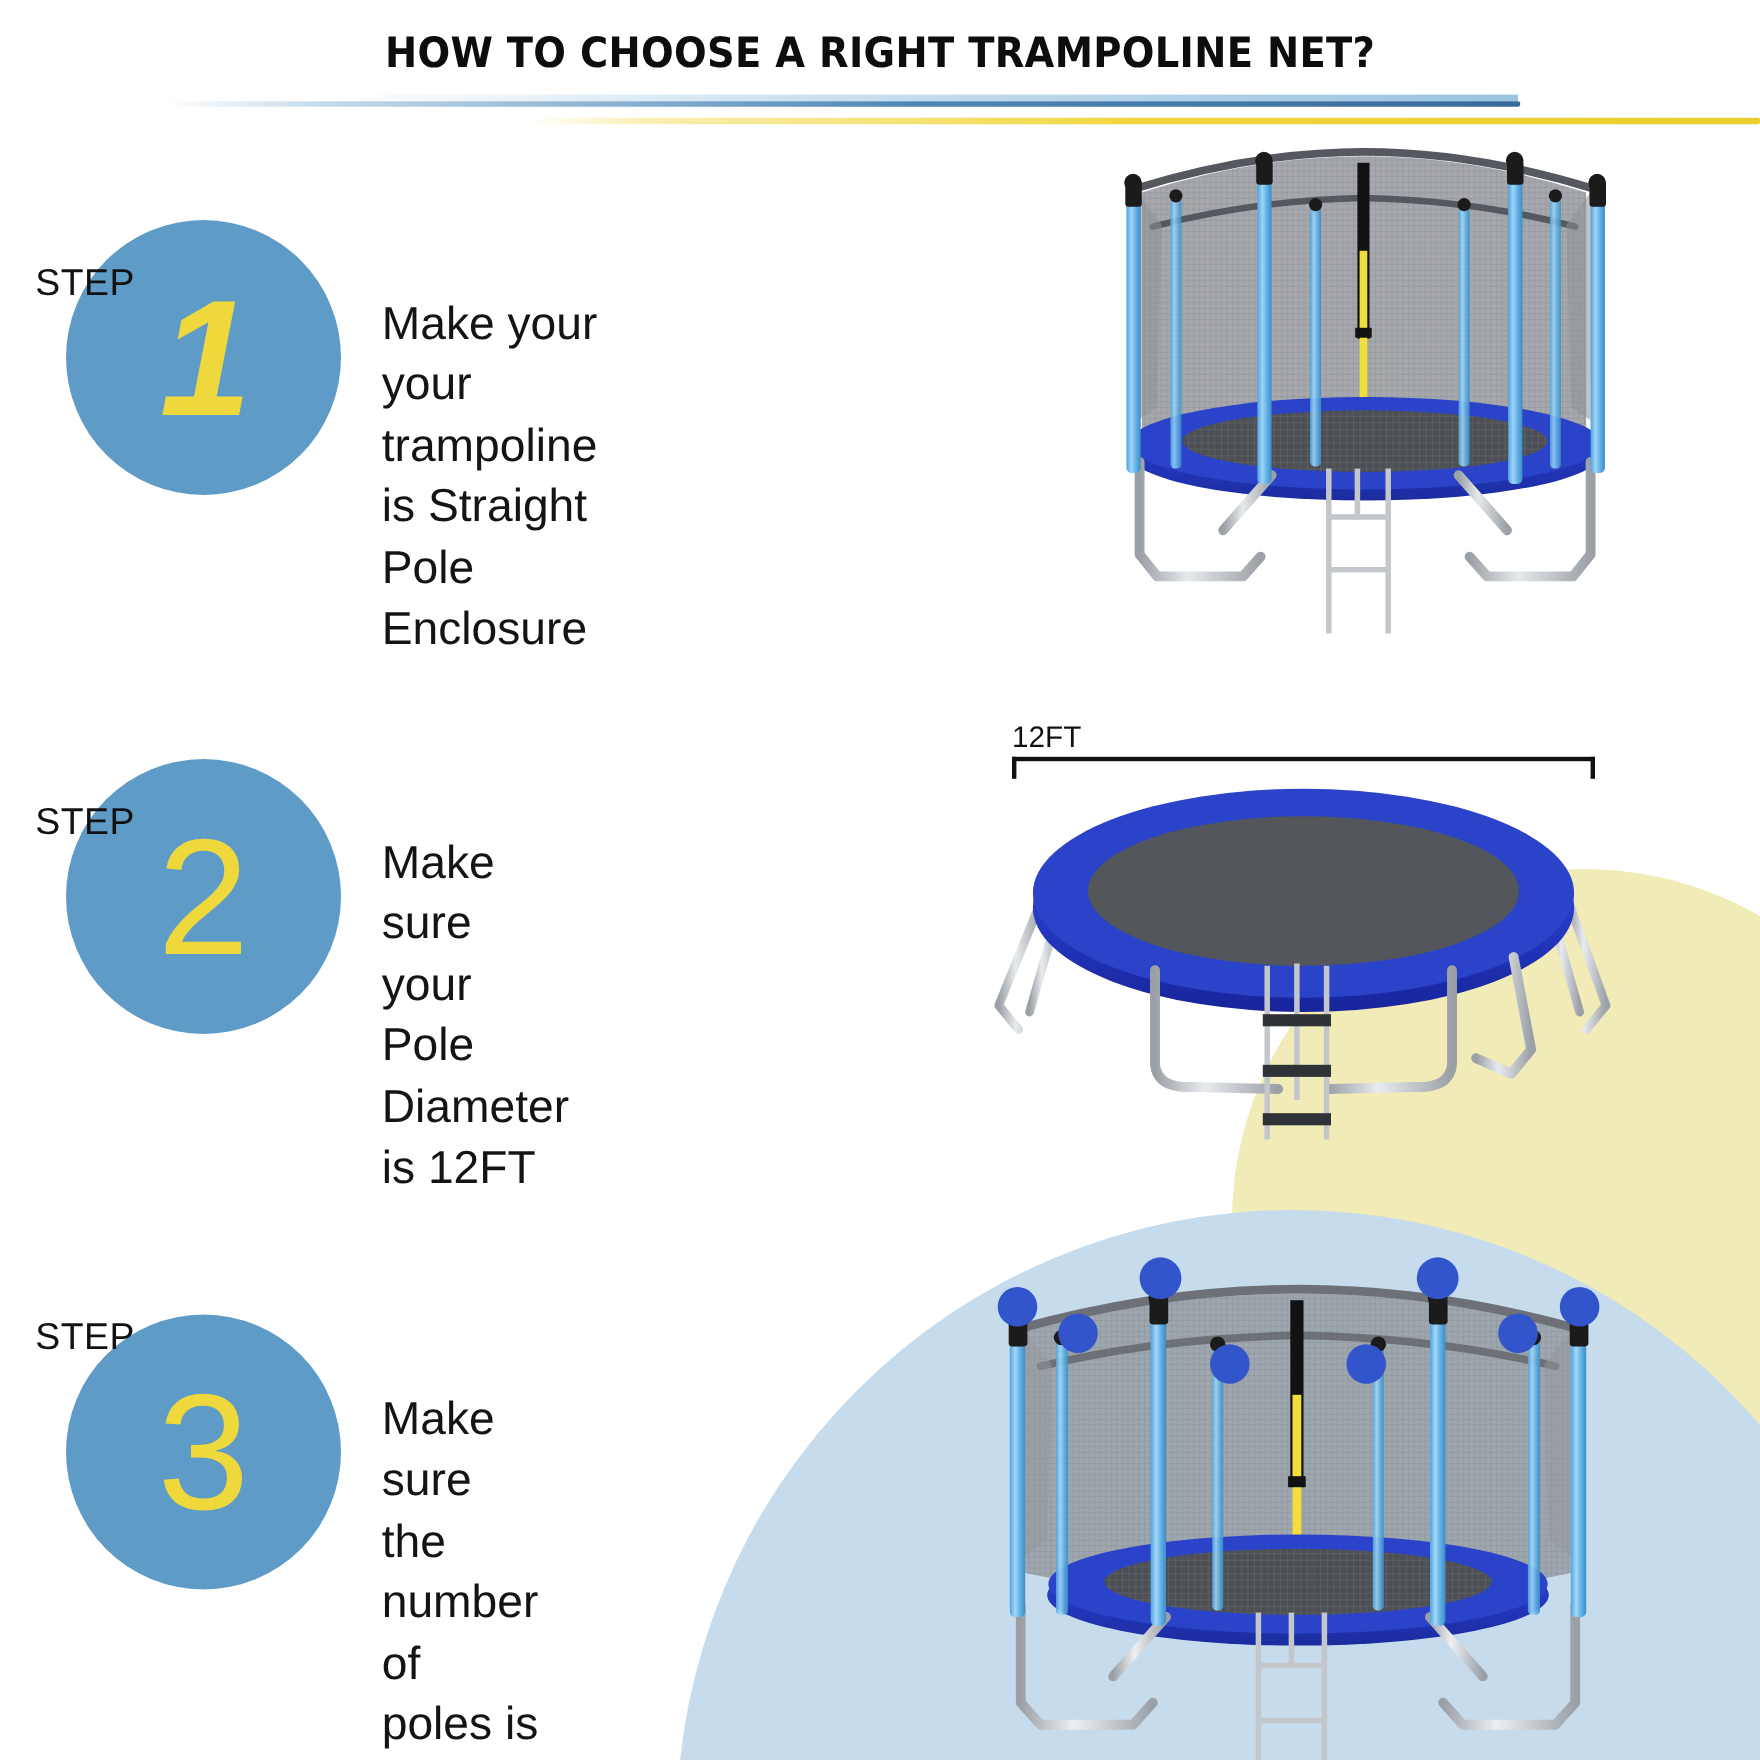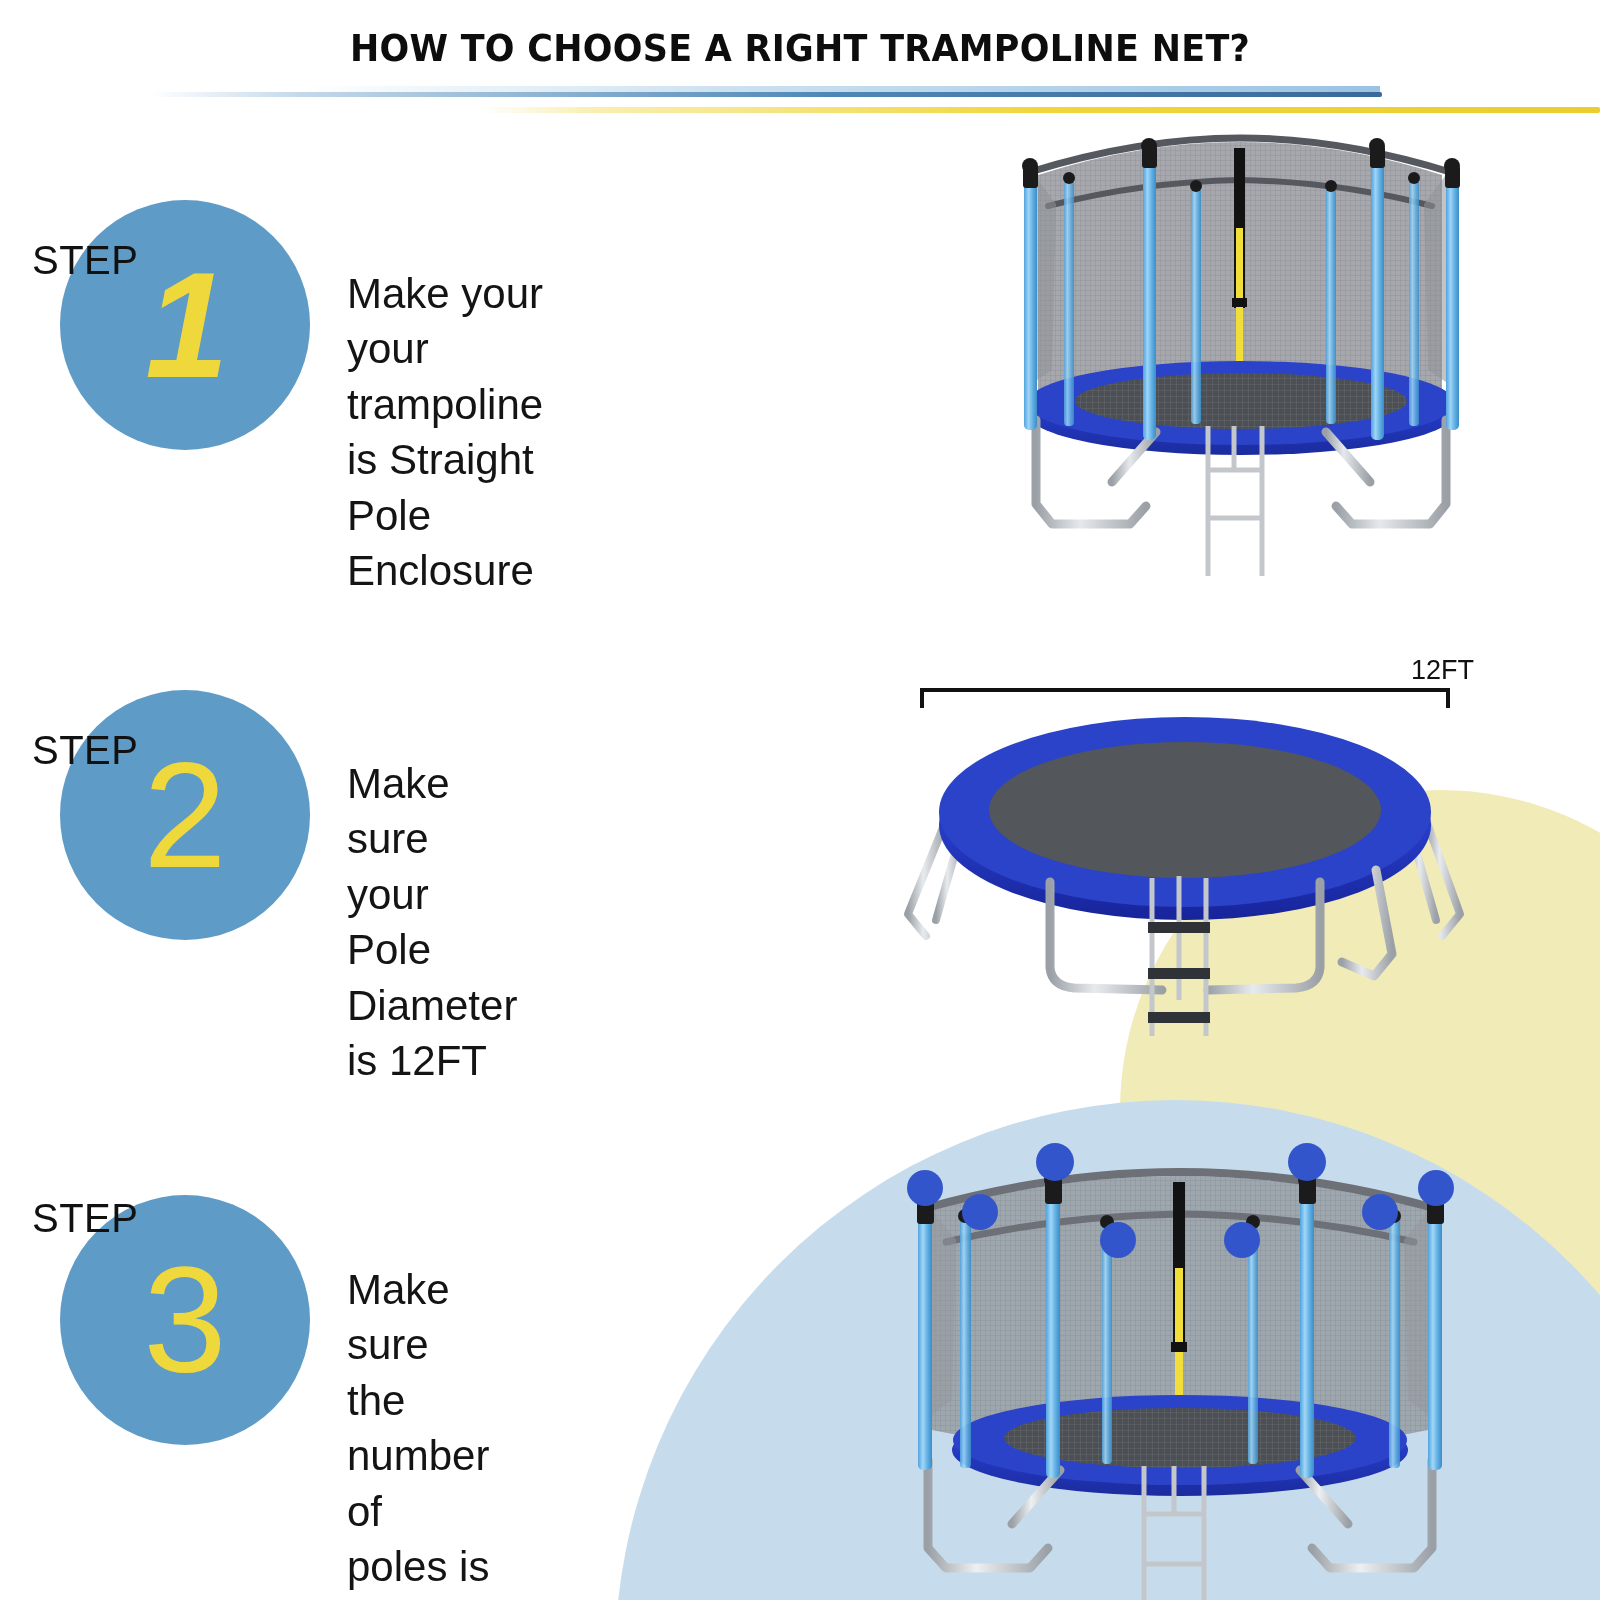--- a/index.html
+++ b/index.html
@@ -58,21 +58,21 @@
   .step-block { position: absolute; }
   .step-circle {
     position: absolute;
     width: 250px; height: 250px;
     border-radius: 50%;
     background: #5E9BC6;
   }
   .step-word {
     position: absolute;
     font-family: "Liberation Sans", sans-serif;
-    font-size: 40px;
+    font-size: 34px;
     color: #111111;
     letter-spacing: 0.5px;
     z-index: 4;
     white-space: nowrap;
   }
   .step-num {
     position: absolute;
     width: 250px;
     text-align: center;
     font-family: "Liberation Sans", sans-serif;
@@ -93,22 +93,22 @@
     white-space: pre-line;
     z-index: 4;
   }
 
   
   .art { position: absolute; }
 
   
   #dim-label {
     position: absolute;
-    left: 944px; top: 655px; width: 530px;
-    text-align: right;
+    left: 920px; top: 655px; width: 530px;
+    text-align: left;
     font-family: "Liberation Sans", sans-serif;
     font-size: 27px;
     color: #111;
   }
   #dim-line {
     position: absolute; left: 920px; top: 688px; width: 530px; height: 4px;
     background: #111;
   }
   #dim-tick-left {
     position: absolute; left: 920px; top: 688px; width: 4px; height: 20px; background: #111;

